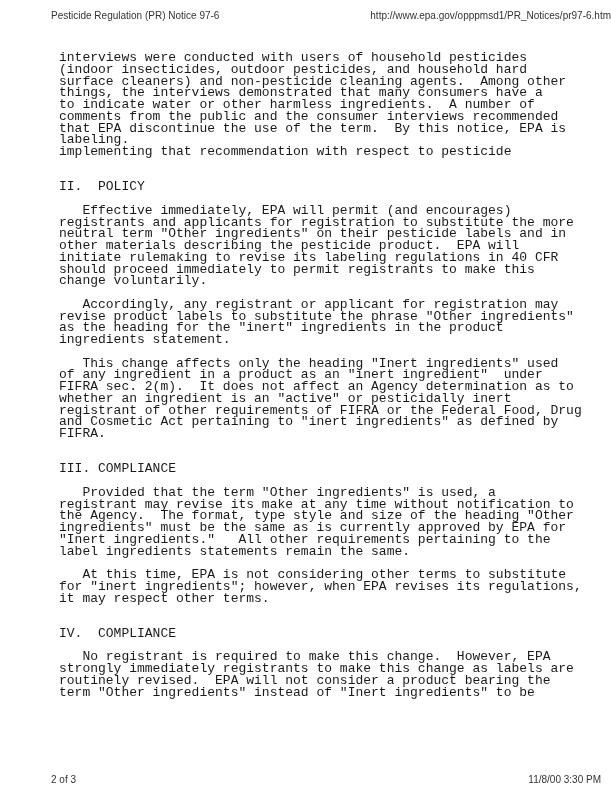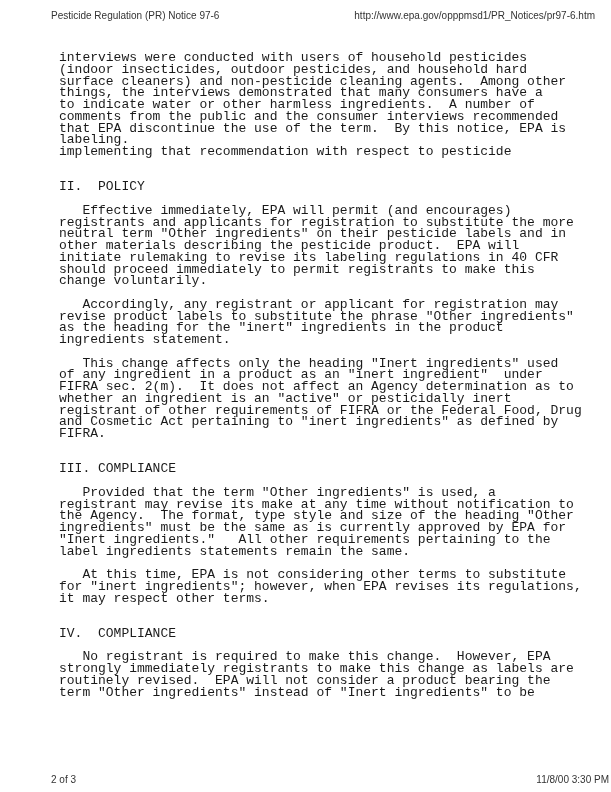--- a/index.html
+++ b/index.html
@@ -6,23 +6,23 @@
   body { width: 611px; height: 792px; position: relative; overflow: hidden; }
   .hdr, .ftr {
     position: absolute;
     font-family: Liberation Sans, sans-serif;
     font-size: 10px;
     color: #333;
     white-space: nowrap;
     margin-left: 44px;
   }
   .hdr-left { left: 7px; top: 10px; }
-  .hdr-right { right: 16px; top: 10px; }
+  .hdr-right { right: 0; top: 10px; }
   .ftr-left { left: 7px; top: 774px; }
-  .ftr-right { right: 2px; top: 774px; }
+  .ftr-right { right: 10px; top: 774px; }
   .doc {
     position: absolute;
     left: 59px;
     top: 52px;
     width: 560px;
     font-family: "Liberation Mono", monospace;
     font-size: 13px;
     line-height: 11.75px;
     color: #1a1a1a;
   }

